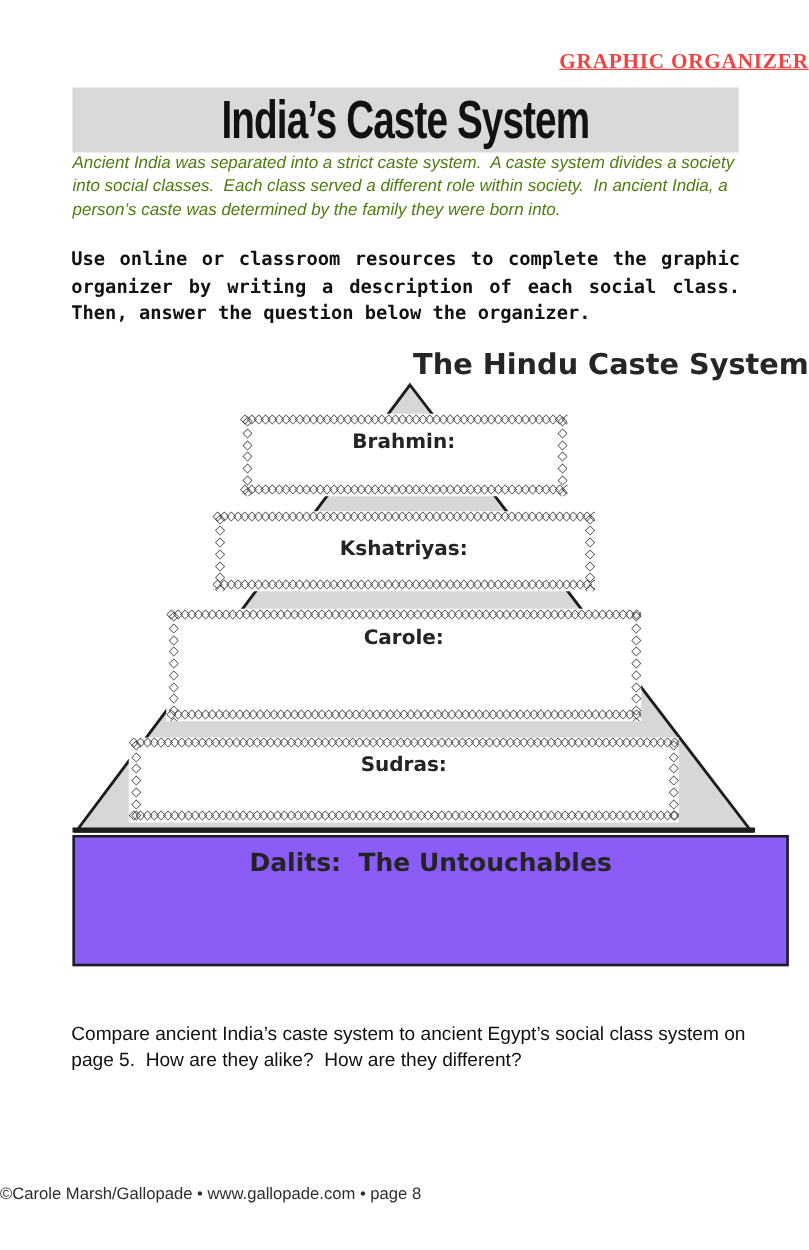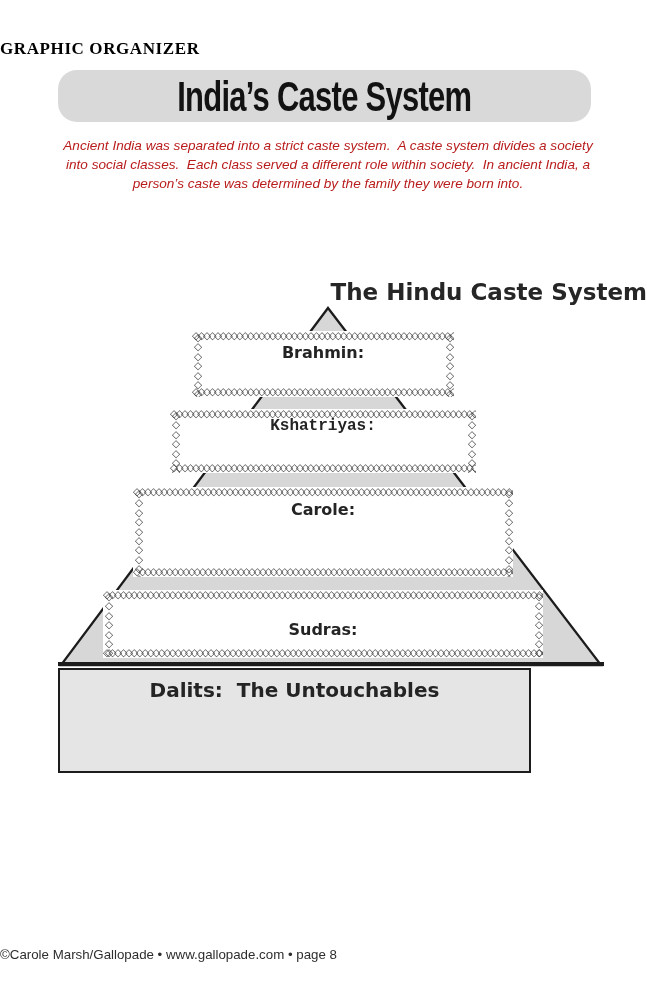--- a/index.html
+++ b/index.html
@@ -4,38 +4,37 @@
 <style>
   html,body{margin:0;padding:0;}
   body{
     width:647px;height:1000px;background:#ffffff;
     font-family:"Liberation Sans",sans-serif;color:#1a1a1a;
     position:relative;overflow:hidden;
   }
   .page{position:absolute;inset:0;background:#fff;}
 
   .kicker{
-    position:absolute;top:39px;left:0;right:0;text-align:left;
+    position:absolute;top:39px;left:0;right:0;text-align:right;
     font-family:"Liberation Serif",serif;font-weight:bold;
-    font-size:17px;letter-spacing:.6px;color:#000000;
+    font-size:17px;letter-spacing:.6px;color:#ef4444;text-decoration:underline;
   }
   .banner{
     position:absolute;left:58px;top:70px;width:533px;height:52px;
-    display:flex;align-items:center;justify-content:center;border-radius:19px;
+    display:flex;align-items:center;justify-content:center;
   }
   .banner-title{
     font-family:"Liberation Sans",sans-serif;font-weight:bold;
     font-size:43px;letter-spacing:-1px;color:#121212;white-space:nowrap;
     transform:scaleX(.72);transform-origin:center;
   }
   .intro{
-    position:absolute;left:58px;top:137px;width:540px;
-    font-style:italic;font-size:13.6px;line-height:1.38;color:#b91c1c;
+    position:absolute;left:58px;top:121px;width:540px;
+    font-style:italic;font-size:13.6px;line-height:1.38;color:#4d7c0f;
     white-space:pre-wrap;
-    text-align:center;
   }
   .instructions{
     position:absolute;left:57px;top:197px;width:535px;
     font-family:"DejaVu Sans Mono",monospace;font-weight:bold;
     font-size:15px;line-height:1.44;color:#111;text-align:justify;
   }
   .diagram-title{
     position:absolute;left:0;right:0;top:279px;text-align:right;
     font-family:"DejaVu Sans",sans-serif;font-weight:bold;
     font-size:23px;color:#262626;
@@ -58,22 +57,22 @@
   }
   .dstrip.h{left:0;right:0;height:10px;line-height:9px;white-space:nowrap;}
   .dstrip.top{top:0;}
   .dstrip.bottom{bottom:0;}
   .dstrip.v{top:0;bottom:0;width:10px;white-space:nowrap;
     writing-mode:vertical-rl;text-orientation:upright;line-height:9px;}
   .dstrip.left{left:0;}
   .dstrip.right{right:0;}
 
   .dalits-box{
-    position:absolute;left:58px;top:668px;width:473px;height:105px;
-    background:#e5e5e5;border:2.5px solid #1c1c1c;box-sizing:border-box;
+    position:absolute;left:58px;top:668px;width:573px;height:105px;
+    background:#8b5cf6;border:2.5px solid #1c1c1c;box-sizing:border-box;
     text-align:center;
   }
   .dalits-label{
     display:block;padding-top:8px;
     font-family:"DejaVu Sans",sans-serif;font-weight:bold;
     font-size:20px;color:#242424;white-space:pre-wrap;
   }
   .question{
     position:absolute;left:57px;top:817px;width:545px;
     font-size:15.3px;line-height:1.4;color:#101010;white-space:pre-wrap;
@@ -89,20 +88,21 @@
 <div class="page">
 
   <div class="kicker">GRAPHIC ORGANIZER</div>
 
   <div class="banner" id="banner" style="background: rgb(217, 217, 217);">
     <div class="banner-title">India’s Caste System</div>
   </div>
 
   <div class="intro">Ancient India was separated into a strict caste system.  A caste system divides a society into social classes.  Each class served a different role within society.  In ancient India, a person’s caste was determined by the family they were born into.</div>
 
+  <div class="instructions">Use online or classroom resources to complete the graphic organizer by writing a description of each social class.  Then, answer the question below the organizer.</div>
 
   <div class="diagram-title">The Hindu Caste System</div>
 
   <svg class="pyramid" id="pyramid-svg" width="647" height="1000" viewBox="0 0 647 1000">
     <polygon id="pyramid-shape" points="328,308 601,665 61,665" stroke-width="2.3" fill="#d7d7d7" stroke="#1c1c1c"></polygon>
     <line id="pyramid-base-line" x1="58" y1="664" x2="604" y2="664" stroke-width="4" stroke="#1c1c1c"></line>
   </svg>
 
   <div id="levels-host">
       <div class="level-box" style="left: 192px; top: 331px; width: 262px; height: 66px;">
@@ -110,38 +110,39 @@
         <div class="dstrip bottom h">◇◇◇◇◇◇◇◇◇◇◇◇◇◇◇◇◇◇◇◇◇◇◇◇◇◇◇◇◇◇◇◇◇◇◇◇◇◇◇◇◇◇◇◇◇◇◇◇◇◇◇◇◇◇◇◇◇◇◇◇◇◇◇◇◇◇◇◇◇◇◇◇◇◇◇◇◇◇◇◇◇◇◇◇◇◇◇◇◇◇◇◇◇◇◇◇◇◇◇◇◇◇◇◇◇◇◇◇◇◇◇◇◇◇◇◇◇◇◇◇◇◇◇◇◇◇◇◇◇◇◇◇◇◇◇◇◇◇◇◇</div>
         <div class="dstrip left v">◇◇◇◇◇◇◇◇◇◇◇◇◇◇◇◇◇◇◇◇◇◇◇◇◇◇◇◇◇◇◇◇◇◇◇◇◇◇◇◇◇◇◇◇◇◇◇◇◇◇</div>
         <div class="dstrip right v">◇◇◇◇◇◇◇◇◇◇◇◇◇◇◇◇◇◇◇◇◇◇◇◇◇◇◇◇◇◇◇◇◇◇◇◇◇◇◇◇◇◇◇◇◇◇◇◇◇◇◇◇◇◇◇◇◇◇◇◇◇◇◇◇◇◇◇◇◇◇◇◇◇◇◇◇◇◇◇◇◇◇◇◇◇◇◇◇◇◇◇◇◇◇◇◇◇◇◇◇◇◇◇◇◇◇◇◇◇◇◇◇◇◇◇◇◇◇◇◇◇◇◇◇◇◇◇◇◇◇◇◇◇◇◇◇◇◇◇◇</div>
         <span class="level-label" style="padding-top: 12px;">Brahmin:</span>
       </div>
       <div class="level-box" style="left: 170px; top: 409px; width: 306px; height: 64px;">
         <div class="dstrip top h">◇◇◇◇◇◇◇◇◇◇◇◇◇◇◇◇◇◇◇◇◇◇◇◇◇◇◇◇◇◇◇◇◇◇◇◇◇◇◇◇◇◇◇◇◇◇◇◇◇◇◇◇◇◇◇◇◇◇◇◇◇◇◇◇◇◇◇◇◇◇◇◇◇◇◇◇◇◇◇◇◇◇◇◇◇◇◇◇◇◇◇◇◇◇◇◇◇◇◇◇◇◇◇◇◇◇◇◇◇◇◇◇◇◇◇◇◇◇◇◇◇◇◇◇◇◇◇◇◇◇◇◇◇◇◇◇◇◇◇◇</div>
         <div class="dstrip bottom h">◇◇◇◇◇◇◇◇◇◇◇◇◇◇◇◇◇◇◇◇◇◇◇◇◇◇◇◇◇◇◇◇◇◇◇◇◇◇◇◇◇◇◇◇◇◇◇◇◇◇◇◇◇◇◇◇◇◇◇◇◇◇◇◇◇◇◇◇◇◇◇◇◇◇◇◇◇◇◇◇◇◇◇◇◇◇◇◇◇◇◇◇◇◇◇◇◇◇◇◇◇◇◇◇◇◇◇◇◇◇◇◇◇◇◇◇◇◇◇◇◇◇◇◇◇◇◇◇◇◇◇◇◇◇◇◇◇◇◇◇</div>
         <div class="dstrip left v">◇◇◇◇◇◇◇◇◇◇◇◇◇◇◇◇◇◇◇◇◇◇◇◇◇◇◇◇◇◇◇◇◇◇◇◇◇◇◇◇◇◇◇◇◇◇◇◇◇◇</div>
         <div class="dstrip right v">◇◇◇◇◇◇◇◇◇◇◇◇◇◇◇◇◇◇◇◇◇◇◇◇◇◇◇◇◇◇◇◇◇◇◇◇◇◇◇◇◇◇◇◇◇◇◇◇◇◇◇◇◇◇◇◇◇◇◇◇◇◇◇◇◇◇◇◇◇◇◇◇◇◇◇◇◇◇◇◇◇◇◇◇◇◇◇◇◇◇◇◇◇◇◇◇◇◇◇◇◇◇◇◇◇◇◇◇◇◇◇◇◇◇◇◇◇◇◇◇◇◇◇◇◇◇◇◇◇◇◇◇◇◇◇◇◇◇◇◇</div>
-        <span class="level-label" style="padding-top: 8px; font-family: Liberation Mono, monospace;">Kshatriyas:</span>
+        <span class="level-label" style="padding-top: 20px;">Kshatriyas:</span>
       </div>
       <div class="level-box" style="left: 133px; top: 487px; width: 380px; height: 90px;">
         <div class="dstrip top h">◇◇◇◇◇◇◇◇◇◇◇◇◇◇◇◇◇◇◇◇◇◇◇◇◇◇◇◇◇◇◇◇◇◇◇◇◇◇◇◇◇◇◇◇◇◇◇◇◇◇◇◇◇◇◇◇◇◇◇◇◇◇◇◇◇◇◇◇◇◇◇◇◇◇◇◇◇◇◇◇◇◇◇◇◇◇◇◇◇◇◇◇◇◇◇◇◇◇◇◇◇◇◇◇◇◇◇◇◇◇◇◇◇◇◇◇◇◇◇◇◇◇◇◇◇◇◇◇◇◇◇◇◇◇◇◇◇◇◇◇</div>
         <div class="dstrip bottom h">◇◇◇◇◇◇◇◇◇◇◇◇◇◇◇◇◇◇◇◇◇◇◇◇◇◇◇◇◇◇◇◇◇◇◇◇◇◇◇◇◇◇◇◇◇◇◇◇◇◇◇◇◇◇◇◇◇◇◇◇◇◇◇◇◇◇◇◇◇◇◇◇◇◇◇◇◇◇◇◇◇◇◇◇◇◇◇◇◇◇◇◇◇◇◇◇◇◇◇◇◇◇◇◇◇◇◇◇◇◇◇◇◇◇◇◇◇◇◇◇◇◇◇◇◇◇◇◇◇◇◇◇◇◇◇◇◇◇◇◇</div>
         <div class="dstrip left v">◇◇◇◇◇◇◇◇◇◇◇◇◇◇◇◇◇◇◇◇◇◇◇◇◇◇◇◇◇◇◇◇◇◇◇◇◇◇◇◇◇◇◇◇◇◇◇◇◇◇</div>
         <div class="dstrip right v">◇◇◇◇◇◇◇◇◇◇◇◇◇◇◇◇◇◇◇◇◇◇◇◇◇◇◇◇◇◇◇◇◇◇◇◇◇◇◇◇◇◇◇◇◇◇◇◇◇◇◇◇◇◇◇◇◇◇◇◇◇◇◇◇◇◇◇◇◇◇◇◇◇◇◇◇◇◇◇◇◇◇◇◇◇◇◇◇◇◇◇◇◇◇◇◇◇◇◇◇◇◇◇◇◇◇◇◇◇◇◇◇◇◇◇◇◇◇◇◇◇◇◇◇◇◇◇◇◇◇◇◇◇◇◇◇◇◇◇◇</div>
         <span class="level-label" style="padding-top: 13px;">Carole:</span>
       </div>
       <div class="level-box" style="left: 103px; top: 590px; width: 440px; height: 68px;">
         <div class="dstrip top h">◇◇◇◇◇◇◇◇◇◇◇◇◇◇◇◇◇◇◇◇◇◇◇◇◇◇◇◇◇◇◇◇◇◇◇◇◇◇◇◇◇◇◇◇◇◇◇◇◇◇◇◇◇◇◇◇◇◇◇◇◇◇◇◇◇◇◇◇◇◇◇◇◇◇◇◇◇◇◇◇◇◇◇◇◇◇◇◇◇◇◇◇◇◇◇◇◇◇◇◇◇◇◇◇◇◇◇◇◇◇◇◇◇◇◇◇◇◇◇◇◇◇◇◇◇◇◇◇◇◇◇◇◇◇◇◇◇◇◇◇</div>
         <div class="dstrip bottom h">◇◇◇◇◇◇◇◇◇◇◇◇◇◇◇◇◇◇◇◇◇◇◇◇◇◇◇◇◇◇◇◇◇◇◇◇◇◇◇◇◇◇◇◇◇◇◇◇◇◇◇◇◇◇◇◇◇◇◇◇◇◇◇◇◇◇◇◇◇◇◇◇◇◇◇◇◇◇◇◇◇◇◇◇◇◇◇◇◇◇◇◇◇◇◇◇◇◇◇◇◇◇◇◇◇◇◇◇◇◇◇◇◇◇◇◇◇◇◇◇◇◇◇◇◇◇◇◇◇◇◇◇◇◇◇◇◇◇◇◇</div>
         <div class="dstrip left v">◇◇◇◇◇◇◇◇◇◇◇◇◇◇◇◇◇◇◇◇◇◇◇◇◇◇◇◇◇◇◇◇◇◇◇◇◇◇◇◇◇◇◇◇◇◇◇◇◇◇</div>
         <div class="dstrip right v">◇◇◇◇◇◇◇◇◇◇◇◇◇◇◇◇◇◇◇◇◇◇◇◇◇◇◇◇◇◇◇◇◇◇◇◇◇◇◇◇◇◇◇◇◇◇◇◇◇◇◇◇◇◇◇◇◇◇◇◇◇◇◇◇◇◇◇◇◇◇◇◇◇◇◇◇◇◇◇◇◇◇◇◇◇◇◇◇◇◇◇◇◇◇◇◇◇◇◇◇◇◇◇◇◇◇◇◇◇◇◇◇◇◇◇◇◇◇◇◇◇◇◇◇◇◇◇◇◇◇◇◇◇◇◇◇◇◇◇◇</div>
-        <span class="level-label" style="padding-top: 30px;">Sudras:</span>
+        <span class="level-label" style="padding-top: 12px;">Sudras:</span>
       </div>
     </div>
 
   <div class="dalits-box">
     <span class="dalits-label">Dalits:  The Untouchables</span>
   </div>
 
+  <div class="question">Compare ancient India’s caste system to ancient Egypt’s social class system on page 5.  How are they alike?  How are they different?</div>
 
   <div class="footer">©Carole Marsh/Gallopade • www.gallopade.com • page 8</div>
 
 </div>
 
 </body></html>

